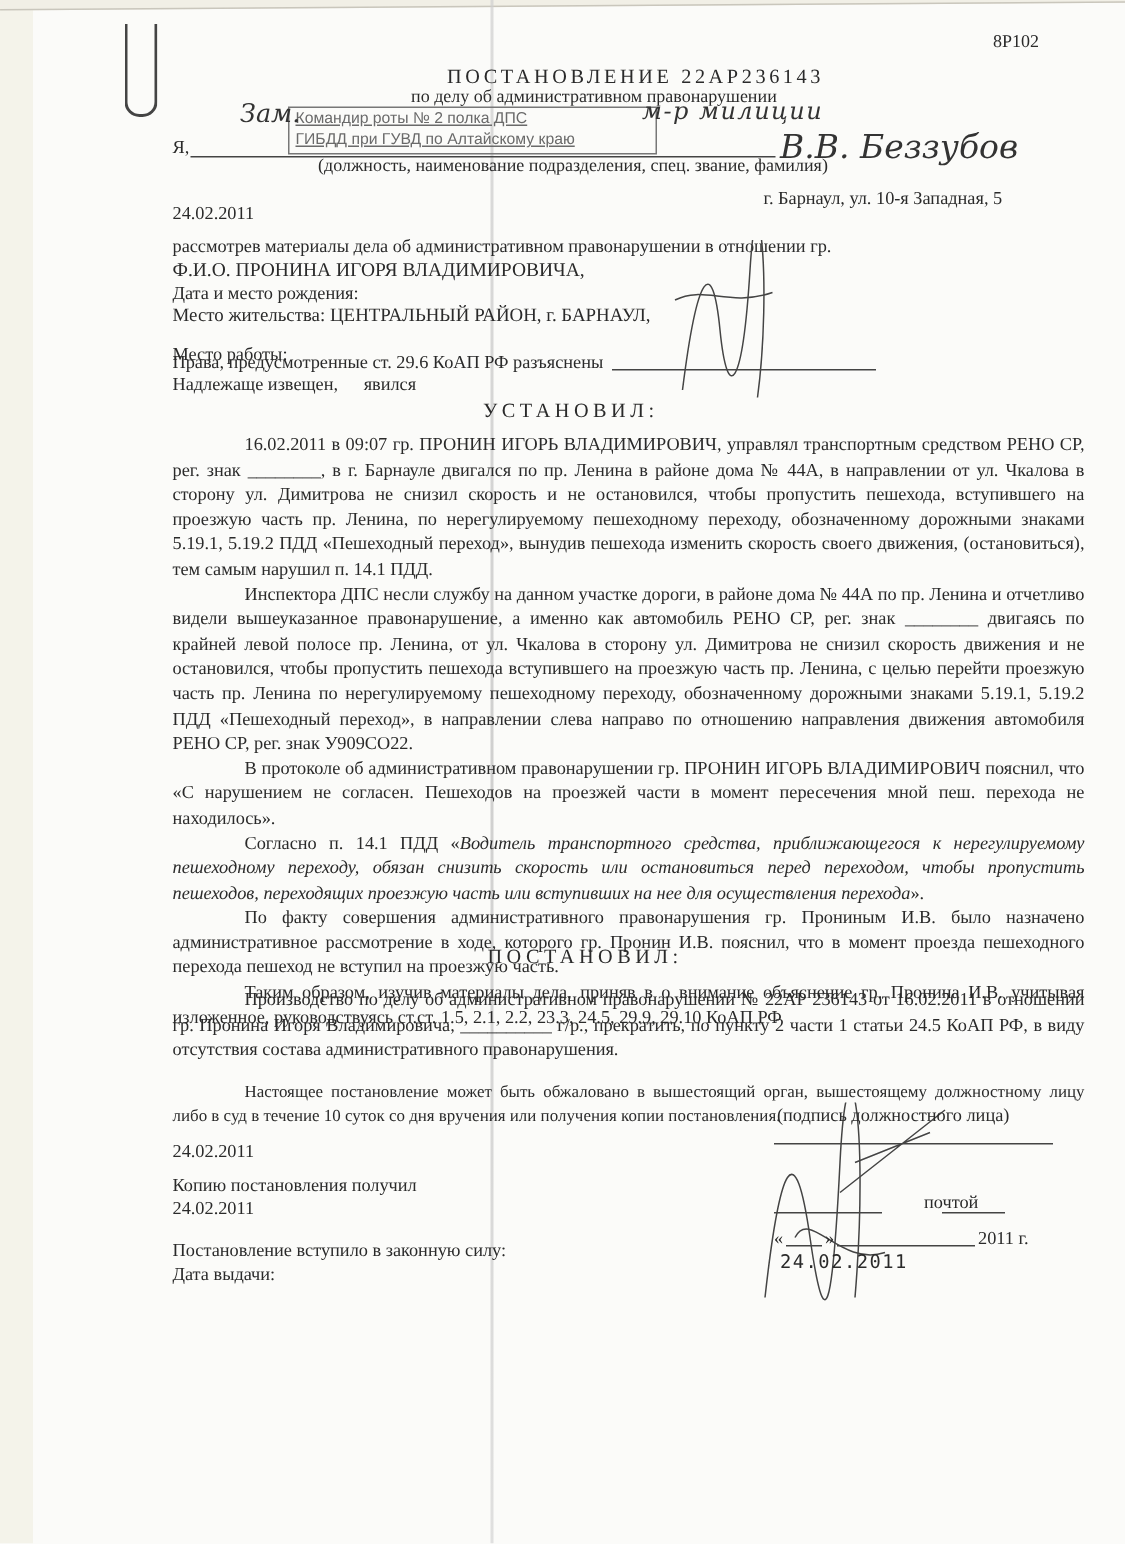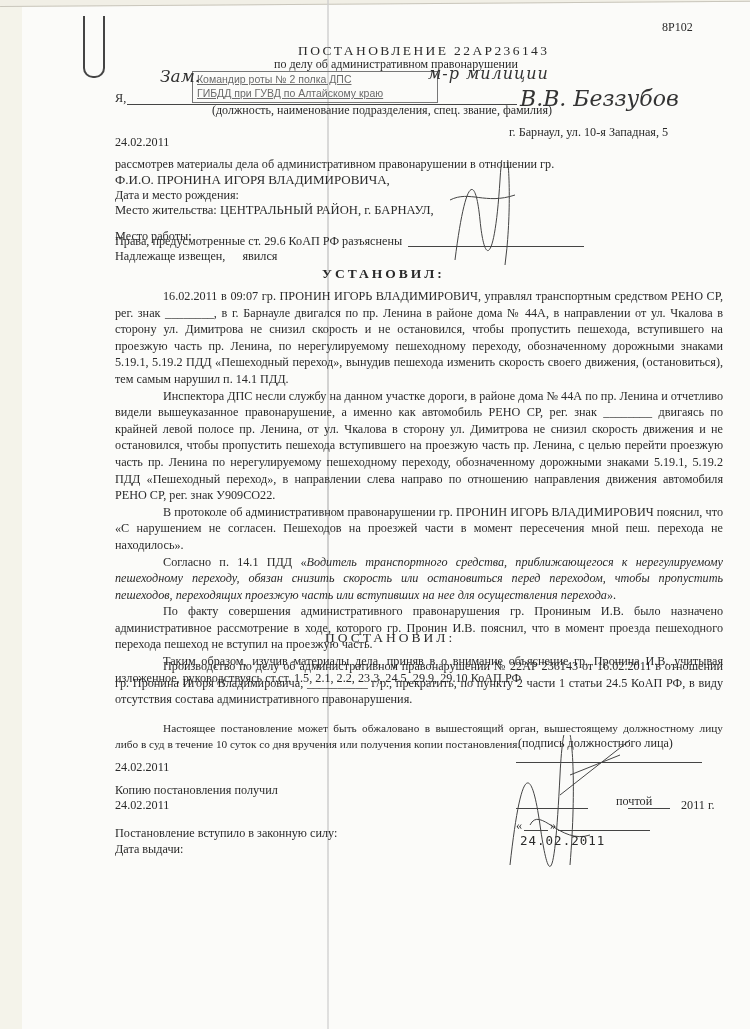--- a/index.html
+++ b/index.html
@@ -70,21 +70,21 @@
 <div class="abs body-l" style="top:188px;">Дата и место рождения:</div>
 <div class="abs body-l" style="top:203px; font-size:12.6px;">Место жительства: ЦЕНТРАЛЬНЫЙ РАЙОН, г. БАРНАУЛ,</div>
 <div class="abs body-l" style="top:229px;">Место работы:</div>
 <div class="abs body-l" style="top:234px;">Права, предусмотренные ст. 29.6 КоАП РФ разъяснены</div>
 <div class="sig-line" style="left:408px; top:246px; width:176px;"></div>
 <div class="abs body-l" style="top:249px;">
   <span>Надлежаще извещен,</span>
   <span style="margin-left:14px;">явился</span>
 </div>
 
-<div class="abs heading" style="left:322px; top:266px;font-weight:bold;">УСТАНОВИЛ:</div>
+<div class="abs heading" style="left:322px; top:266px;">УСТАНОВИЛ:</div>
 
 <div class="para" style="top:288px;font-family:Liberation Serif, serif;">
   <p>16.02.2011 в 09:07 гр. ПРОНИН ИГОРЬ ВЛАДИМИРОВИЧ, управлял транспортным средством РЕНО СР, рег. знак ________, в г. Барнауле двигался по пр. Ленина в районе дома № 44А, в направлении от ул. Чкалова в сторону ул. Димитрова не снизил скорость и не остановился, чтобы пропустить пешехода, вступившего на проезжую часть пр. Ленина, по нерегулируемому пешеходному переходу, обозначенному дорожными знаками 5.19.1, 5.19.2 ПДД «Пешеходный переход», вынудив пешехода изменить скорость своего движения, (остановиться), тем самым нарушил  п. 14.1 ПДД.</p>
   <p>Инспектора ДПС несли службу на данном участке дороги, в районе дома № 44А по пр. Ленина и отчетливо видели вышеуказанное правонарушение, а именно как автомобиль РЕНО СР, рег. знак ________ двигаясь по крайней левой полосе пр. Ленина, от ул. Чкалова в сторону ул. Димитрова не снизил скорость движения и не остановился, чтобы пропустить пешехода вступившего на проезжую часть пр. Ленина, с целью перейти проезжую часть пр. Ленина по нерегулируемому пешеходному переходу, обозначенному дорожными знаками 5.19.1, 5.19.2 ПДД «Пешеходный переход», в направлении слева направо по отношению направления движения автомобиля РЕНО СР, рег. знак У909СО22.</p>
   <p>В протоколе об административном правонарушении гр. ПРОНИН ИГОРЬ ВЛАДИМИРОВИЧ пояснил, что «С нарушением не согласен. Пешеходов на проезжей части в момент пересечения мной пеш. перехода не находилось».</p>
   <p><span>Согласно п. 14.1 ПДД «</span><span class="it">Водитель транспортного средства, приближающегося к нерегулируемому пешеходному переходу, обязан снизить скорость или остановиться перед переходом, чтобы пропустить пешеходов, переходящих проезжую часть или вступивших на нее для осуществления перехода</span><span>».</span></p>
   <p>По факту совершения административного правонарушения гр. Прониным И.В. было назначено административное рассмотрение в ходе, которого гр. Пронин И.В. пояснил, что в момент проезда пешеходного перехода пешеход не вступил на проезжую часть.</p>
   <p>Таким образом, изучив материалы дела, приняв в о внимание объяснение гр. Пронина И.В. учитывая изложенное, руководствуясь ст.ст. 1.5, 2.1, 2.2, 23.3, 24.5, 29.9, 29.10 КоАП РФ</p>
 </div>
 
@@ -114,17 +114,17 @@
 <div class="abs body-l" style="top:783px;">Копию постановления получил</div>
 <div class="abs body-l" style="top:798px;">24.02.2011</div>
 <div class="sig-line" style="left:516px; top:808px; width:72px;"></div>
 <div class="abs" style="left:616px; top:794px;">почтой</div>
 <div class="sig-line" style="left:628px; top:808px; width:42px;"></div>
 
 <div class="abs" style="left:516px; top:818px;">«</div>
 <div class="sig-line" style="left:524px; top:830px; width:24px;"></div>
 <div class="abs" style="left:550px; top:818px;">»</div>
 <div class="sig-line" style="left:558px; top:830px; width:92px;"></div>
-<div class="abs" style="left:652px; top:798px;margin-left:29px;">2011 г.</div>
+<div class="abs" style="left:652px; top:818px;">2011 г.</div>
 
 <div class="abs body-l" style="top:826px;">Постановление вступило в законную силу:</div>
 <div class="abs mono" style="left:520px; top:833px;">24.02.2011</div>
 <div class="abs body-l" style="top:842px;">Дата выдачи:</div>
 
 </body></html>

